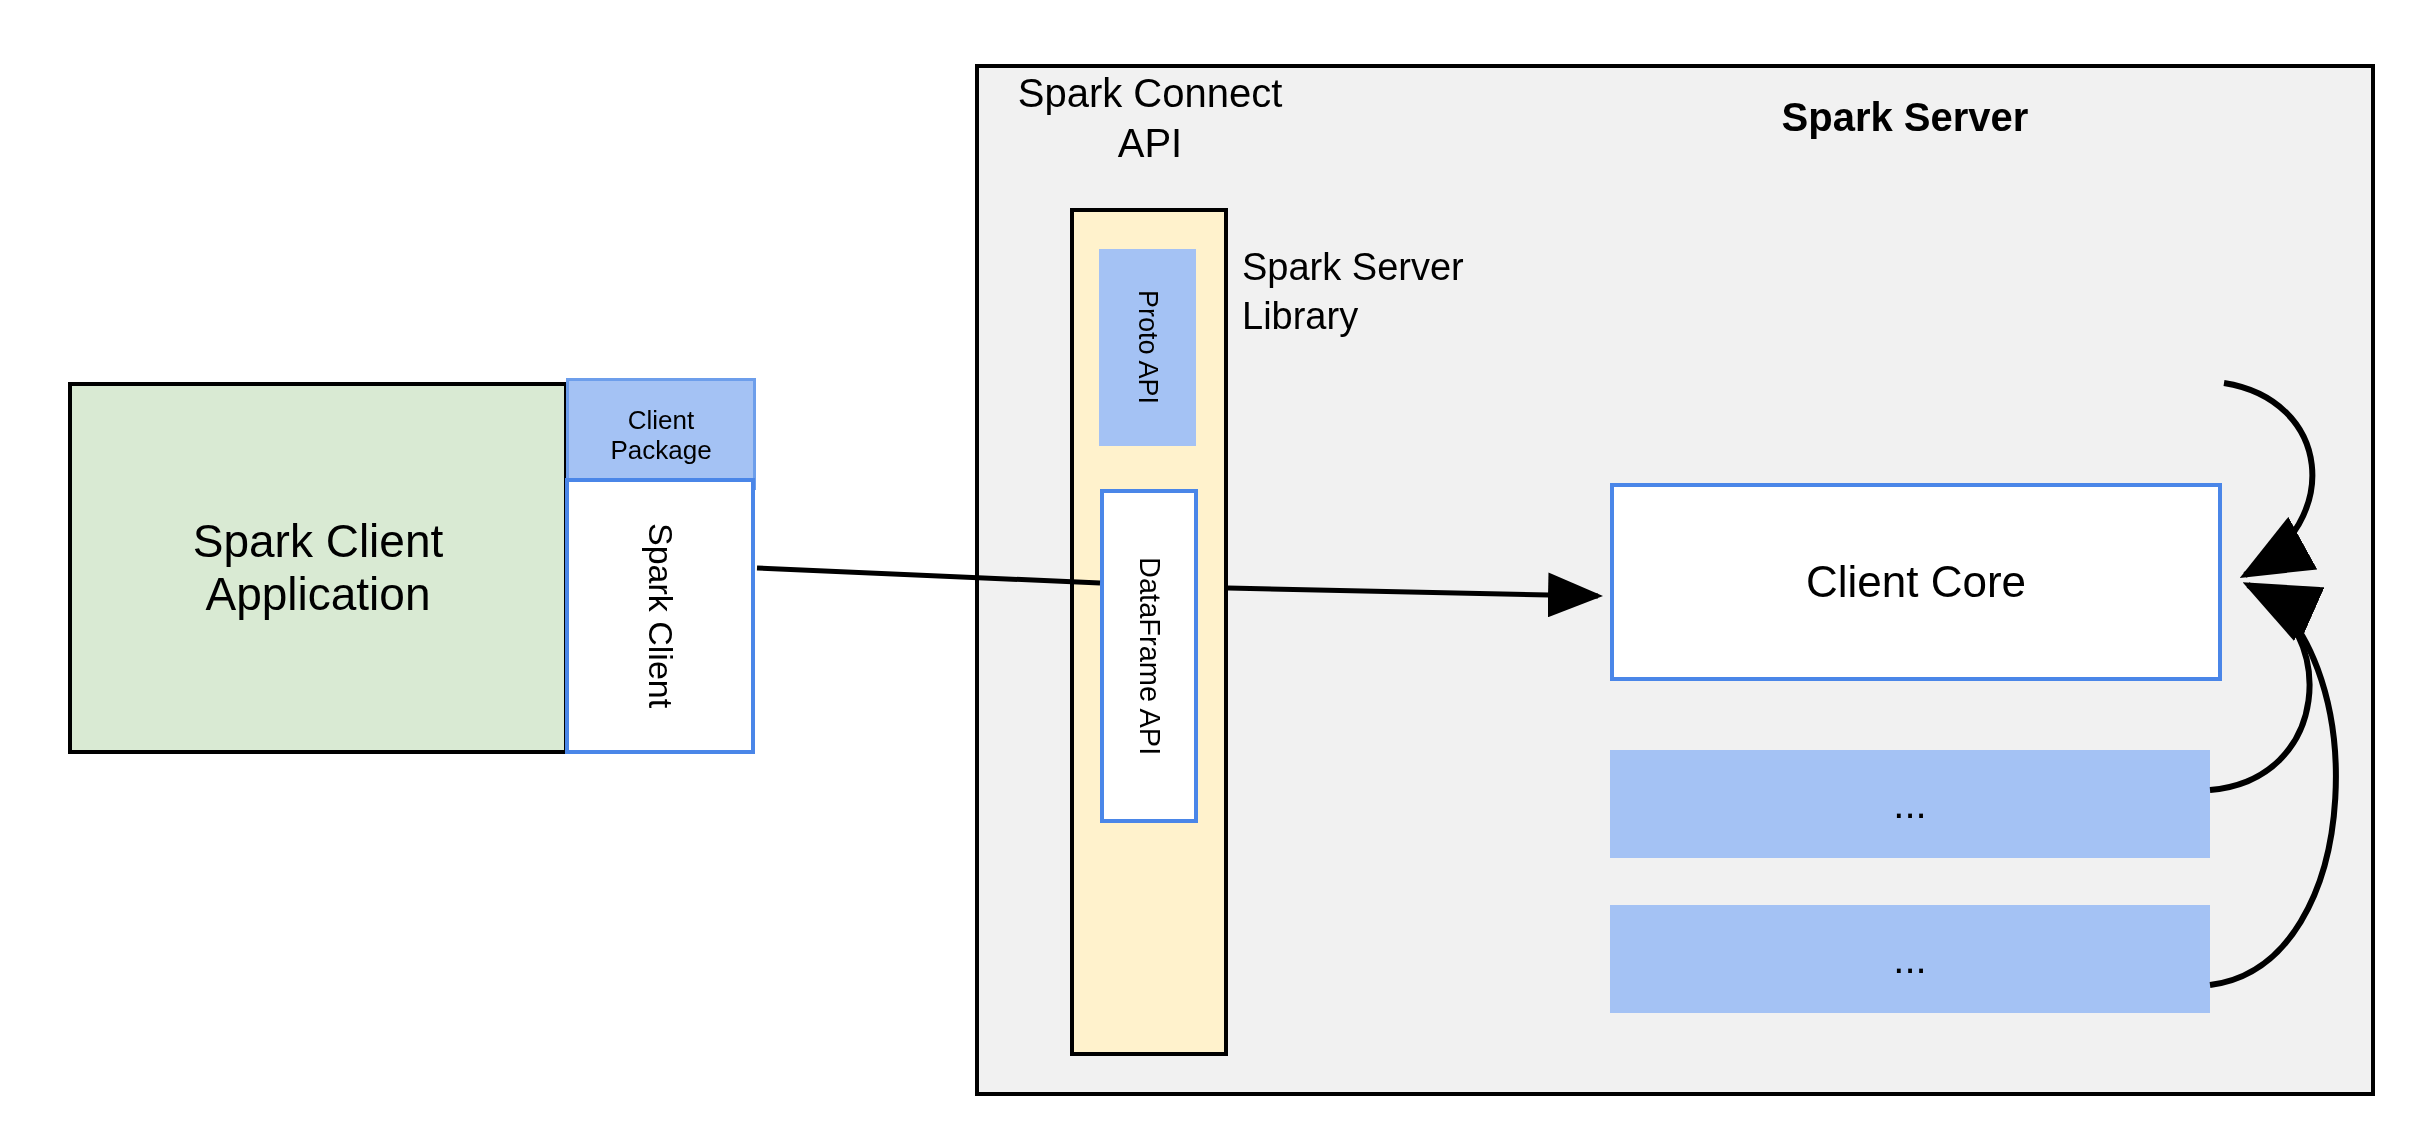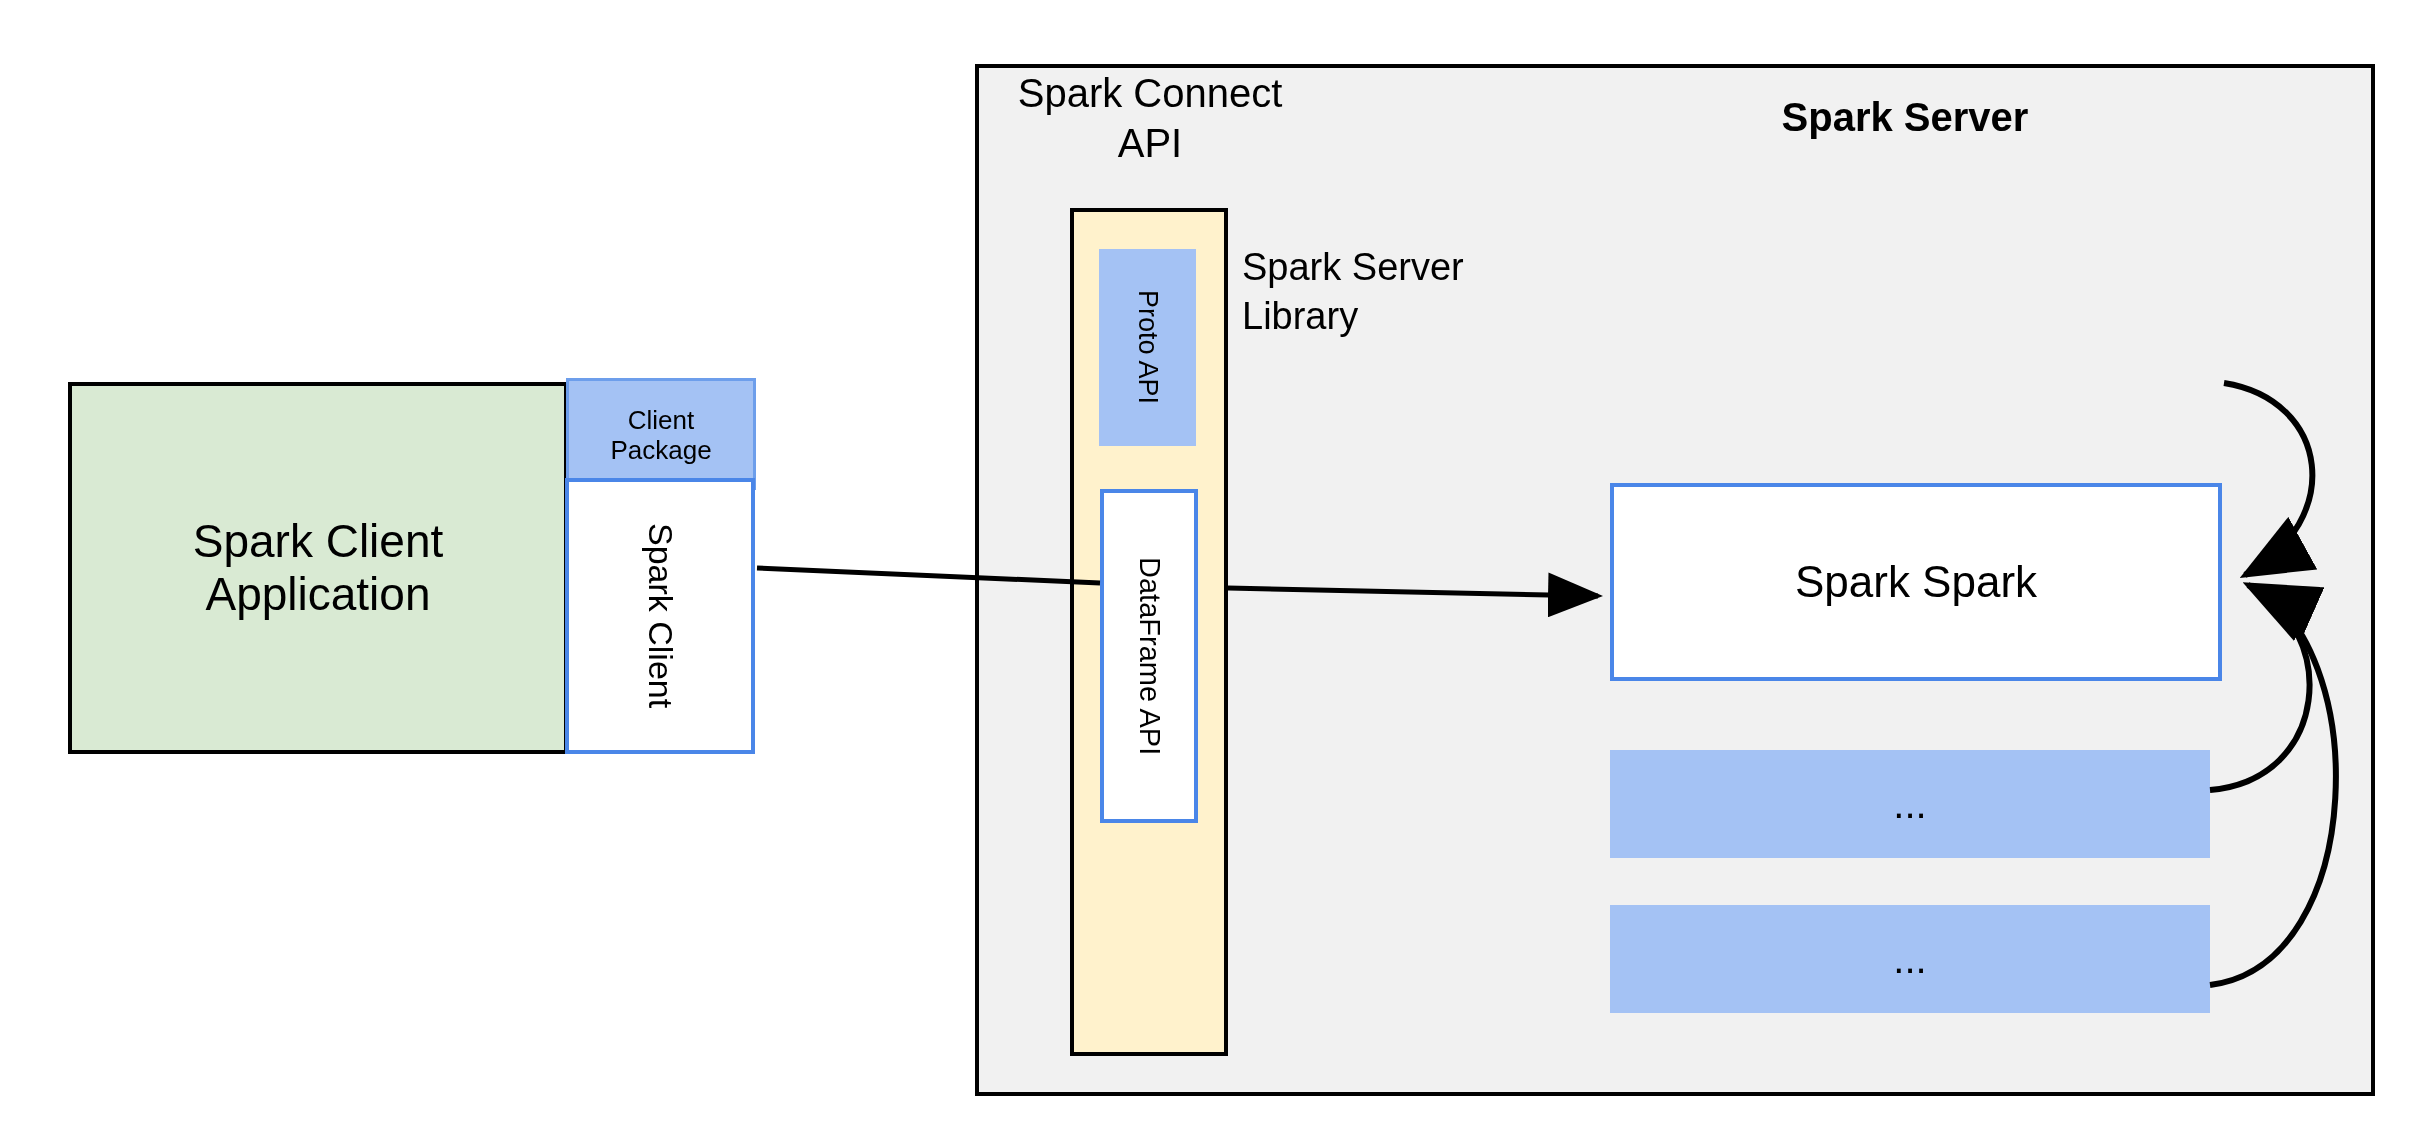--- a/index.html
+++ b/index.html
@@ -200,21 +200,21 @@
   <div class="box" id="proto-api-box">
     <span class="vtext">Proto API</span>
   </div>
 
   <div class="box" id="dataframe-api-box">
     <span class="vtext">DataFrame API</span>
   </div>
 
 
   <div class="box" id="spark-core-box">
-    <span>Spark Spark</span>
+    <span>Client Core</span>
   </div>
 
   <div class="box" id="ellipsis-box-1">
     <span>...</span>
   </div>
 
   <div class="box" id="ellipsis-box-2">
     <span>...</span>
   </div>
 

